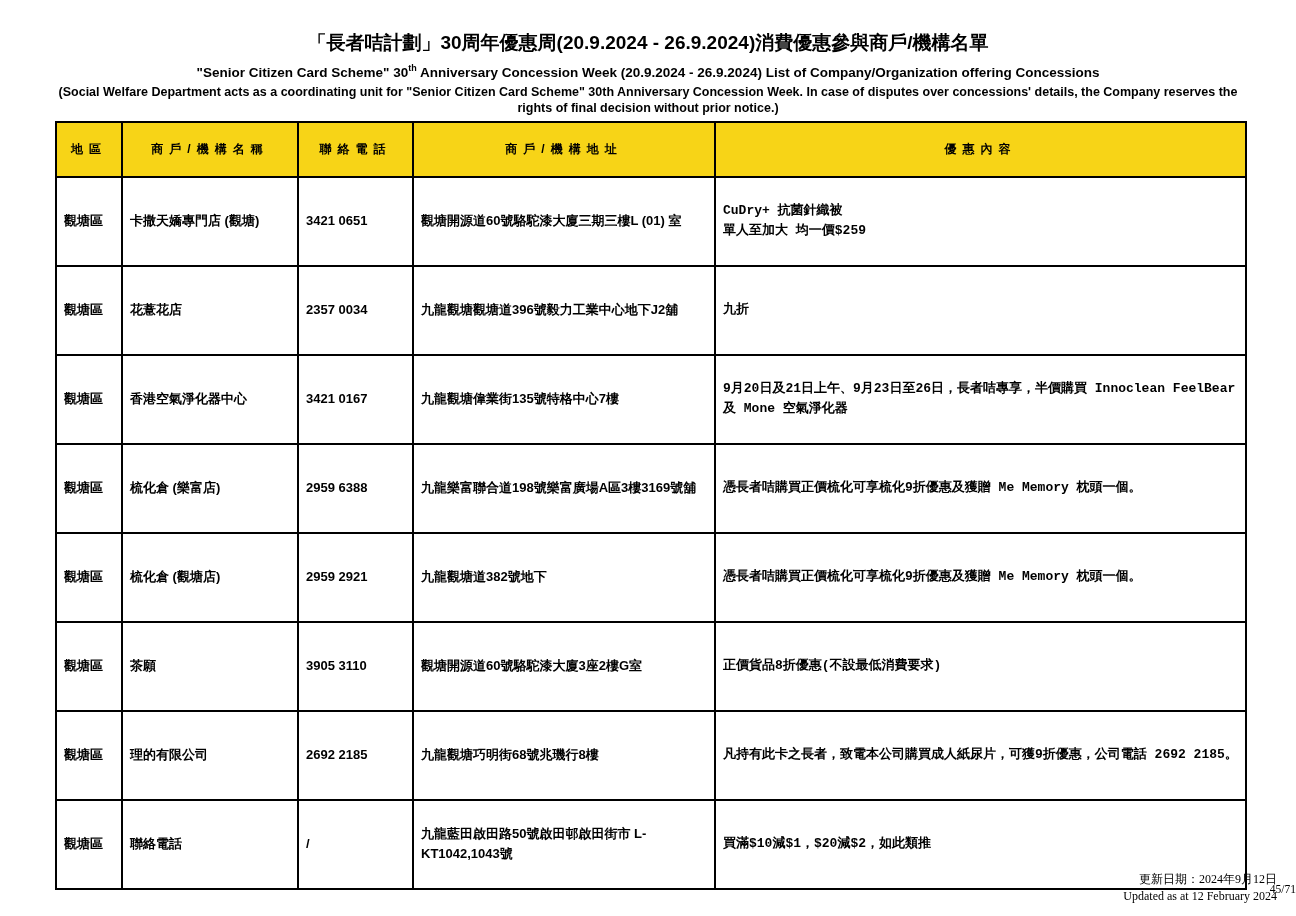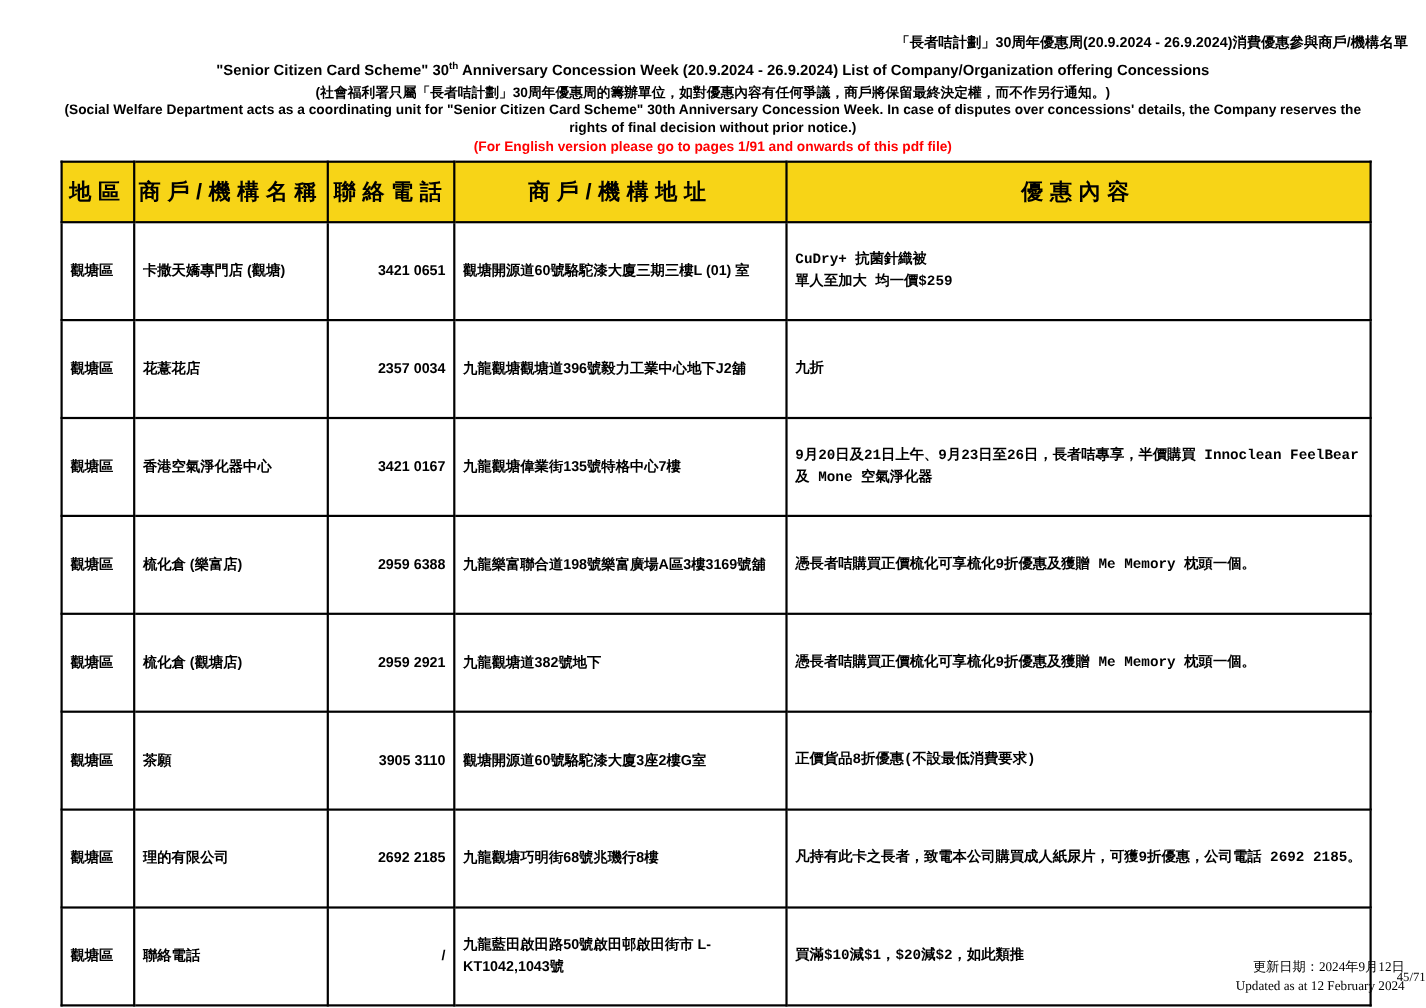--- a/index.html
+++ b/index.html
@@ -10,55 +10,55 @@
     color: #000;
     font-family: "Liberation Sans", "DejaVu Sans", sans-serif;
     position: relative;
     overflow: hidden;
   }
   .doc-header {
     padding-top: 30px;
     text-align: center;
     font-weight: bold;
   }
-  .title-zh { font-size: 13px; margin: 0 16px 7px 0; text-align: right; }
+  .title-zh { font-size: 19px; margin: 0 0 7px 0; }
   .title-en { font-size: 13.5px; margin: 0 0 4px 0; }
   .title-en sup { font-size: 9px; }
   .note { font-size: 12.5px; line-height: 16px; margin: 0; }
   .note-en { max-width: 1196px; margin: 0 auto; }
   .note-red { color: #FF0000; margin-top: 1px; }
 
   table.concession-table {
     border-collapse: collapse;
     table-layout: fixed;
     width: 1190px;
     margin: 5px 0 0 55px;
   }
   .concession-table th, .concession-table td {
     border: 2px solid #000;
     vertical-align: middle;
   }
   .concession-table thead tr { height: 55px; }
   .concession-table th {
     background: #F7D417;
-    font-size: 20px;
+    font-size: 12px;
     font-weight: bold;
     letter-spacing: 6px;
     text-align: center;
     padding: 0;
   }
   .concession-table tbody tr { height: 89px; }
   .concession-table td {
     font-size: 13px;
     font-weight: bold;
     line-height: 1.55;
     padding: 4px 7px;
     text-align: left;
   }
-  td.c-phone { text-align: right; }
+  td.c-phone { text-align: left; }
   td.c-concession { white-space: pre-line; font-family: Liberation Mono, monospace; }
 
   .page-number {
     position: absolute;
     left: 0; right: 0;
     bottom: 21px;
     text-align: right;
     font-family: "Liberation Serif", "DejaVu Serif", serif;
     font-size: 11.5px;
   }
@@ -71,23 +71,21 @@
     font-size: 12px;
     line-height: 17px;
   }
 </style>
 </head>
 <body>
 
 <div class="doc-header">
   <p class="title-zh">「長者咭計劃」30周年優惠周(20.9.2024 - 26.9.2024)消費優惠參與商戶/機構名單</p>
   <p class="title-en"><span>"Senior Citizen Card Scheme" 30</span><sup>th</sup><span> Anniversary Concession Week (20.9.2024 - 26.9.2024) List of Company/Organization offering Concessions</span></p>
-  <p class="note">(社會福利署只屬「長者咭計劃」30周年優惠周的籌辦單位，如對優惠內容有任何爭議，商戶將保留最終決定權，而不作另行通知。)</p>
   <p class="note note-en">(Social Welfare Department acts as a coordinating unit for "Senior Citizen Card Scheme" 30th Anniversary Concession Week. In case of disputes over concessions'  details, the Company reserves the rights of final decision without prior notice.)</p>
-  <p class="note note-red">(For English version please go to pages 1/91 and onwards of this pdf file)</p>
 </div>
 
 <table class="concession-table">
   <colgroup>
     <col style="width:66px">
     <col style="width:176px">
     <col style="width:115px">
     <col style="width:302px">
     <col style="width:531px">
   </colgroup>

